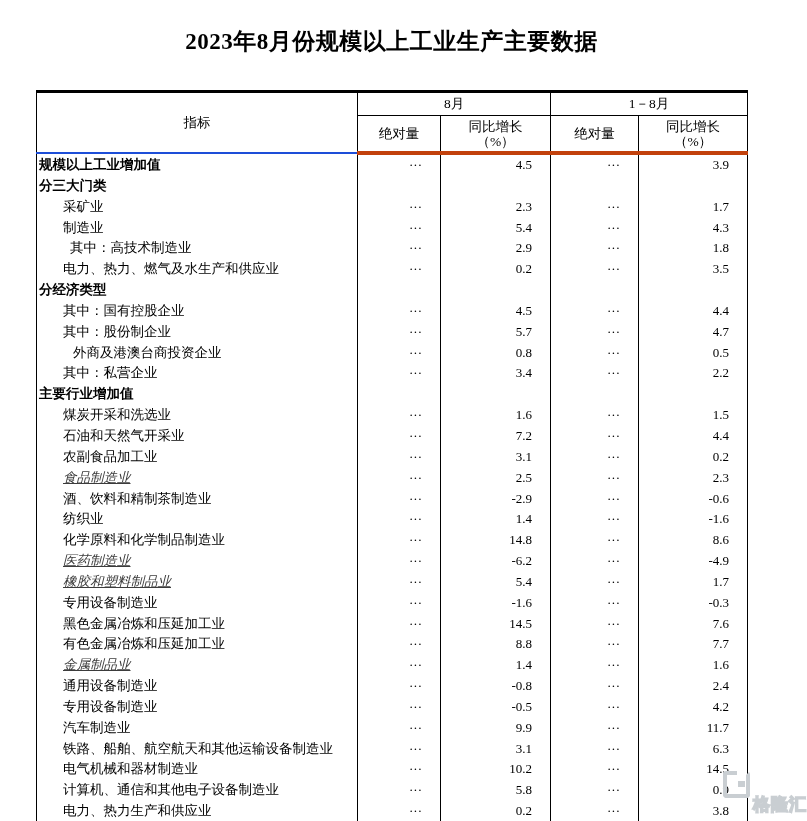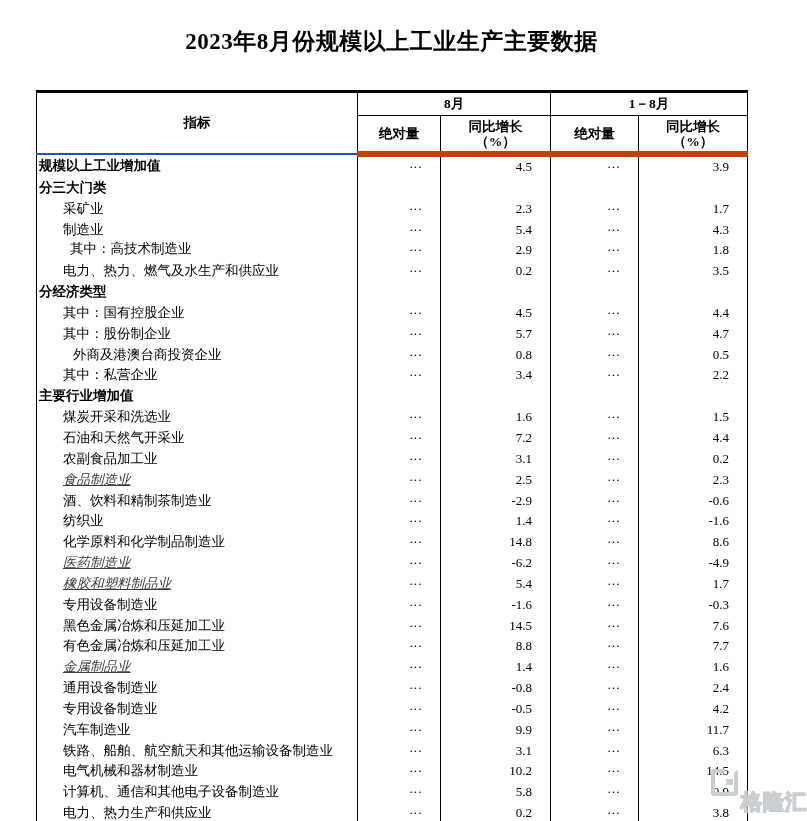--- a/index.html
+++ b/index.html
@@ -11,52 +11,52 @@
   .page-title{
     position:absolute;left:36px;top:26px;width:711px;
     text-align:center;font-size:23px;font-weight:bold;letter-spacing:.5px;
   }
   table.stats{
     position:absolute;left:36px;top:90px;width:711px;
     border-collapse:collapse;table-layout:fixed;
     border-top:3px solid #000;border-left:1px solid #000;border-right:1px solid #000;
     font-size:13.5px;
   }
-  thead th{font-weight:bold;text-align:center;vertical-align:middle;padding:0;margin-top:48px;}
+  thead th{font-weight:normal;text-align:center;vertical-align:middle;padding:0;margin-top:48px;}
   th.col-indicator{border-right:1px solid #000;}
   th.group{height:22px;border-bottom:1px solid #000;border-left:1px solid #000;}
-  th.sub{height:35px;border-left:1px solid #000;border-bottom:6px solid #c2410c;}
+  th.sub{height:35px;border-left:1px solid #000;border-bottom:4px solid #c2410c;}
   th.col-indicator{border-bottom:2px solid #1d4ed8;}
   th.sub .l2{display:block;line-height:15px;}
   tbody tr{height:20.85px;}
   tbody td{padding:0;vertical-align:middle;line-height:20.85px;white-space:nowrap;overflow:hidden;}
   td.label{padding-left:2px;text-align:left;}
   td.num{text-align:right;padding-right:18px;border-left:1px solid #000;
          font-size:13px;font-family:"Liberation Serif","DejaVu Serif",serif;}
   tr.bold td.label{font-weight:bold;}
   td.label.i1{padding-left:26px;}
-  td.label.i2{padding-left:33px;font-family:Liberation Mono, monospace;}
+  td.label.i2{padding-left:33px;}
   td.label.i3{padding-left:36px;}
   .link-label{text-decoration:underline;color:#3c3c3c;cursor:pointer;font-style:italic;}
   .watermark{
     position:absolute;right:0px;bottom:5px;display:flex;align-items:center;
     color:#c9ced2;z-index:5;
   }
   .wm-logo{
     width:19px;height:19px;border:4px solid #c9ced2;border-radius:4px;
     border-top-color:transparent;position:relative;margin-right:3px;
   }
   .wm-logo::before{
     content:"";position:absolute;left:-4px;top:-4px;width:14px;height:4px;background:#c9ced2;border-radius:3px 0 0 0;
   }
   .wm-logo::after{
     content:"";position:absolute;right:1px;top:6px;width:7px;height:6px;background:#c9ced2;
   }
   .wm-text{
-    font-size:21px;font-weight:bold;letter-spacing:1px;
+    font-size:17px;font-weight:bold;letter-spacing:1px;
     color:transparent;-webkit-text-stroke:1.6px #c9ced2;
     font-family:"Liberation Sans","DejaVu Sans",sans-serif;
     margin-top:40px;
   }
 </style>
 </head>
 <body>
 
 <div class="page-title">2023年8月份规模以上工业生产主要数据</div>
 

